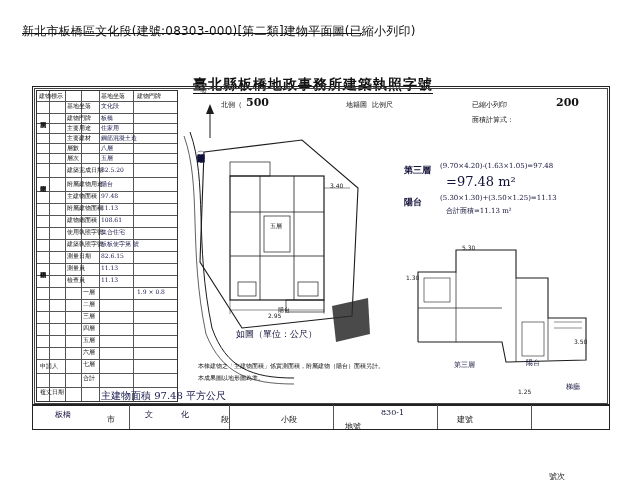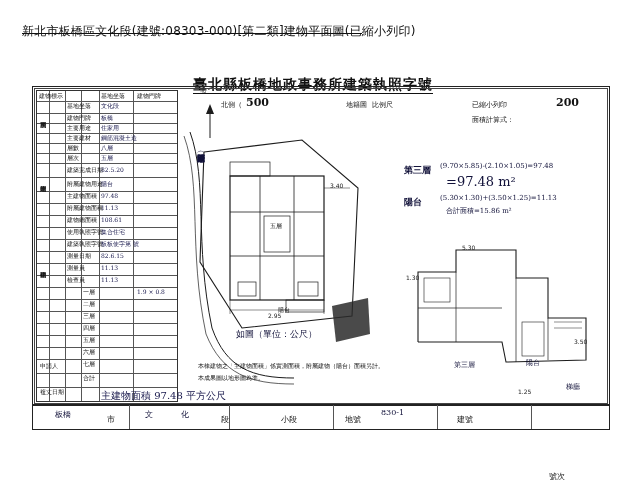--- a/index.html
+++ b/index.html
@@ -222,26 +222,26 @@
     <div class="dim" style="position:absolute;left:86px;top:220px;">2.95</div>
 
     <div class="vtext hand" style="position:absolute;left:12px;top:56px;height:170px;font-size:8px;">本棟建物平面圖（第五層）</div>
 
     <div class="note" style="left:16px;top:270px;width:196px;">本棟建物之「主建物面積」係實測面積，附屬建物（陽台）面積另計。</div>
     <div class="note" style="left:16px;top:282px;width:196px;">本成果圖以地形圖為準。</div>
   </div>
 
   <div class="right">
     <div class="hand" style="position:absolute;left:6px;top:72px;font-size:9px;font-weight:bold;">第三層</div>
-    <div class="hand" style="position:absolute;left:42px;top:70px;font-size:7px;">(9.70×5.85)-(2.10×1.05)=97.48</div>
+    <div class="hand" style="position:absolute;left:42px;top:70px;font-size:7px;">(9.70×4.20)-(1.63×1.05)=97.48</div>
     <div class="hand" style="position:absolute;left:48px;top:82px;font-size:13px;">=97.48 m²</div>
 
     <div class="hand" style="position:absolute;left:6px;top:104px;font-size:9px;font-weight:bold;">陽台</div>
     <div class="hand" style="position:absolute;left:42px;top:102px;font-size:7px;">(5.30×1.30)+(3.50×1.25)=11.13</div>
-    <div class="hand" style="position:absolute;left:48px;top:114px;font-size:7px;">合計面積=15.86 m²</div>
+    <div class="hand" style="position:absolute;left:48px;top:114px;font-size:7px;">合計面積=11.13 m²</div>
 
     <svg width="205" height="170" viewBox="0 0 205 170" style="position:absolute;left:0;top:130px;">
 
       <polyline points="20,120 20,50 58,50 58,28 118,28 118,56 150,56 150,96 188,96 188,138 108,140 104,120 20,120" fill="none" stroke="#1c1c1c" stroke-width="1.1"></polyline>
 
       <line x1="20" y1="86" x2="104" y2="86" stroke="#1c1c1c" stroke-width="0.7"></line>
       <line x1="58" y1="50" x2="58" y2="120" stroke="#1c1c1c" stroke-width="0.7"></line>
       <line x1="118" y1="56" x2="118" y2="140" stroke="#1c1c1c" stroke-width="0.7"></line>
       <line x1="150" y1="96" x2="150" y2="138" stroke="#1c1c1c" stroke-width="0.7"></line>
       <rect x="26" y="56" width="26" height="24" fill="none" stroke="#1c1c1c" stroke-width="0.6"></rect>
@@ -267,19 +267,19 @@
     <div class="fc" style="left:300px;"></div>
     <div class="fc" style="left:404px;"></div>
     <div class="fc" style="left:498px;"></div>
 
     <span class="fbig hand" style="left:22px;top:4px;">板橋</span>
     <span style="left:74px;top:9px;">市</span>
     <span class="fbig hand" style="left:112px;top:4px;">文</span>
     <span class="fbig hand" style="left:148px;top:4px;">化</span>
     <span style="left:188px;top:9px;">段</span>
     <span style="left:248px;top:9px;">小段</span>
-    <span style="left:312px;top:9px;">地號</span>
+    <span style="left:312px;top:16px;">地號</span>
     <span class="fbig hand" style="left:348px;top:3px;">830-1</span>
     <span style="left:424px;top:9px;">建號</span>
     <span style="left:516px;top:22px;margin-top:44px;">號次</span>
   </div>
 
 </div>
 
 </body></html>

